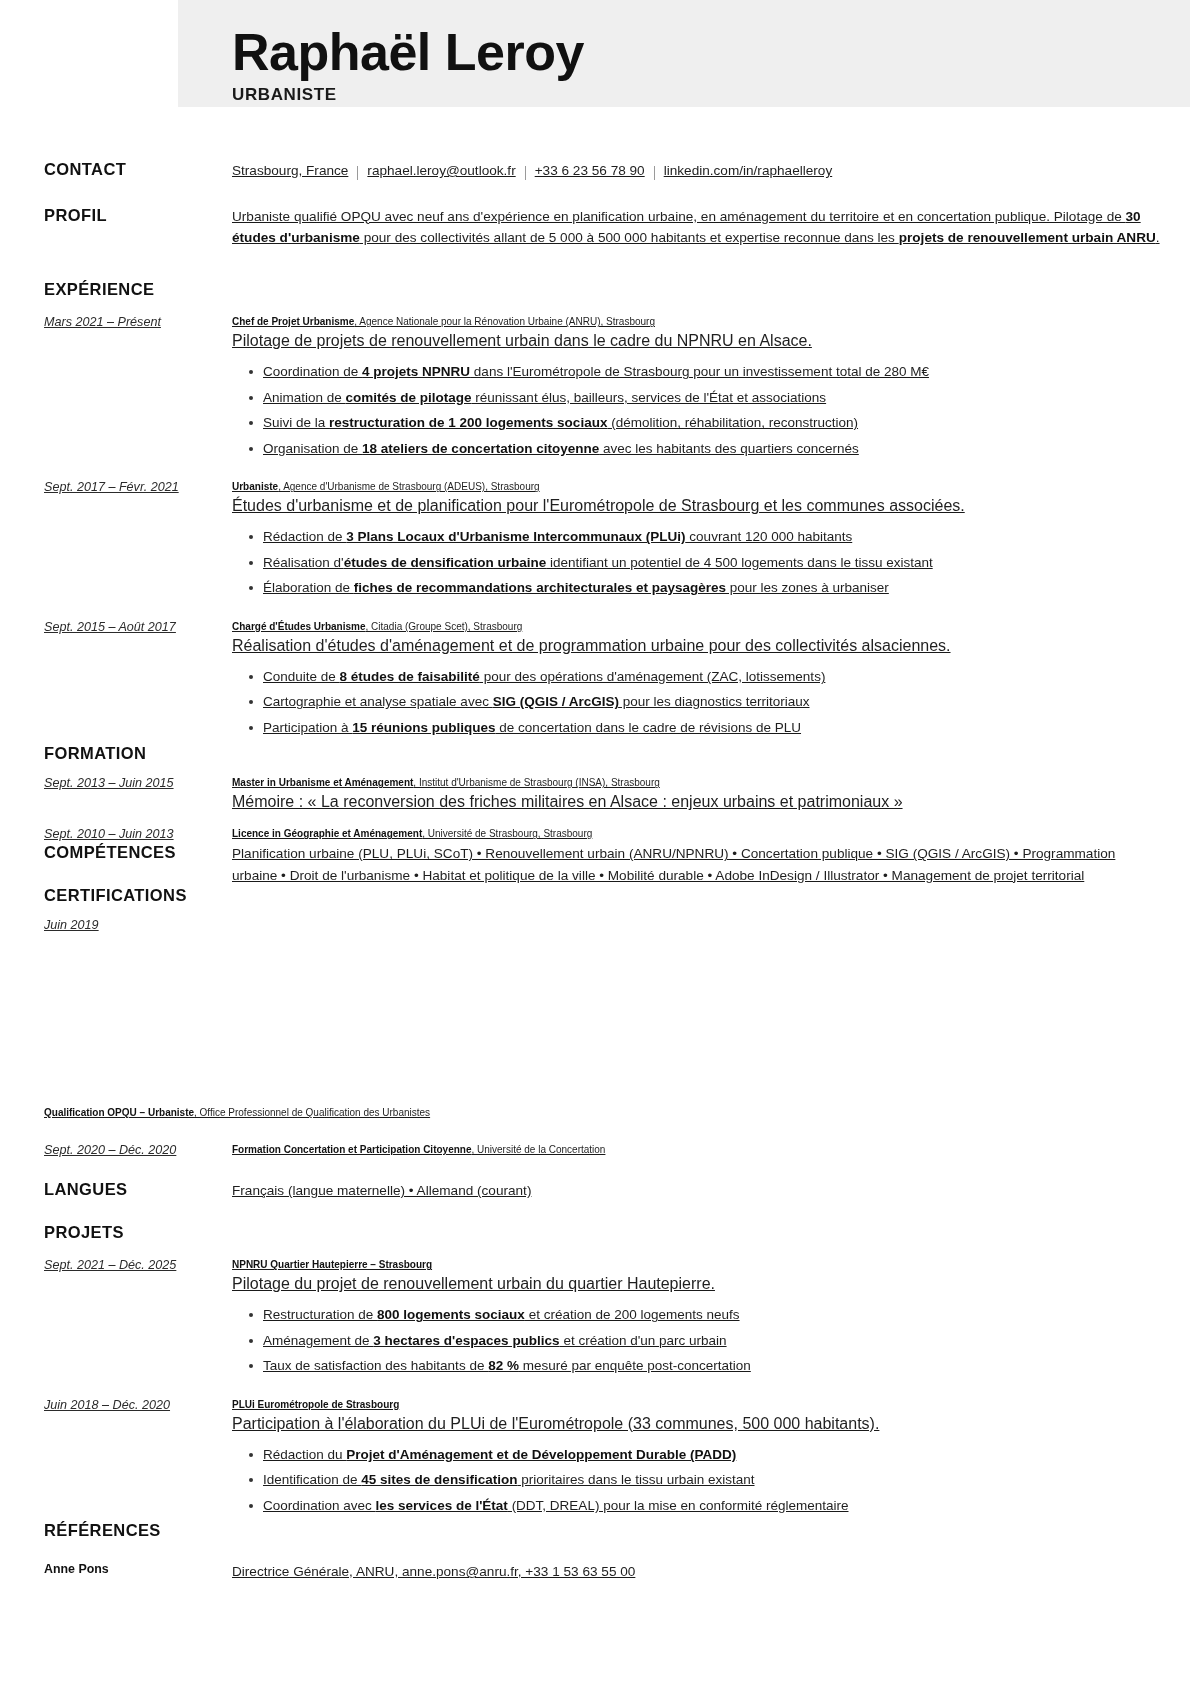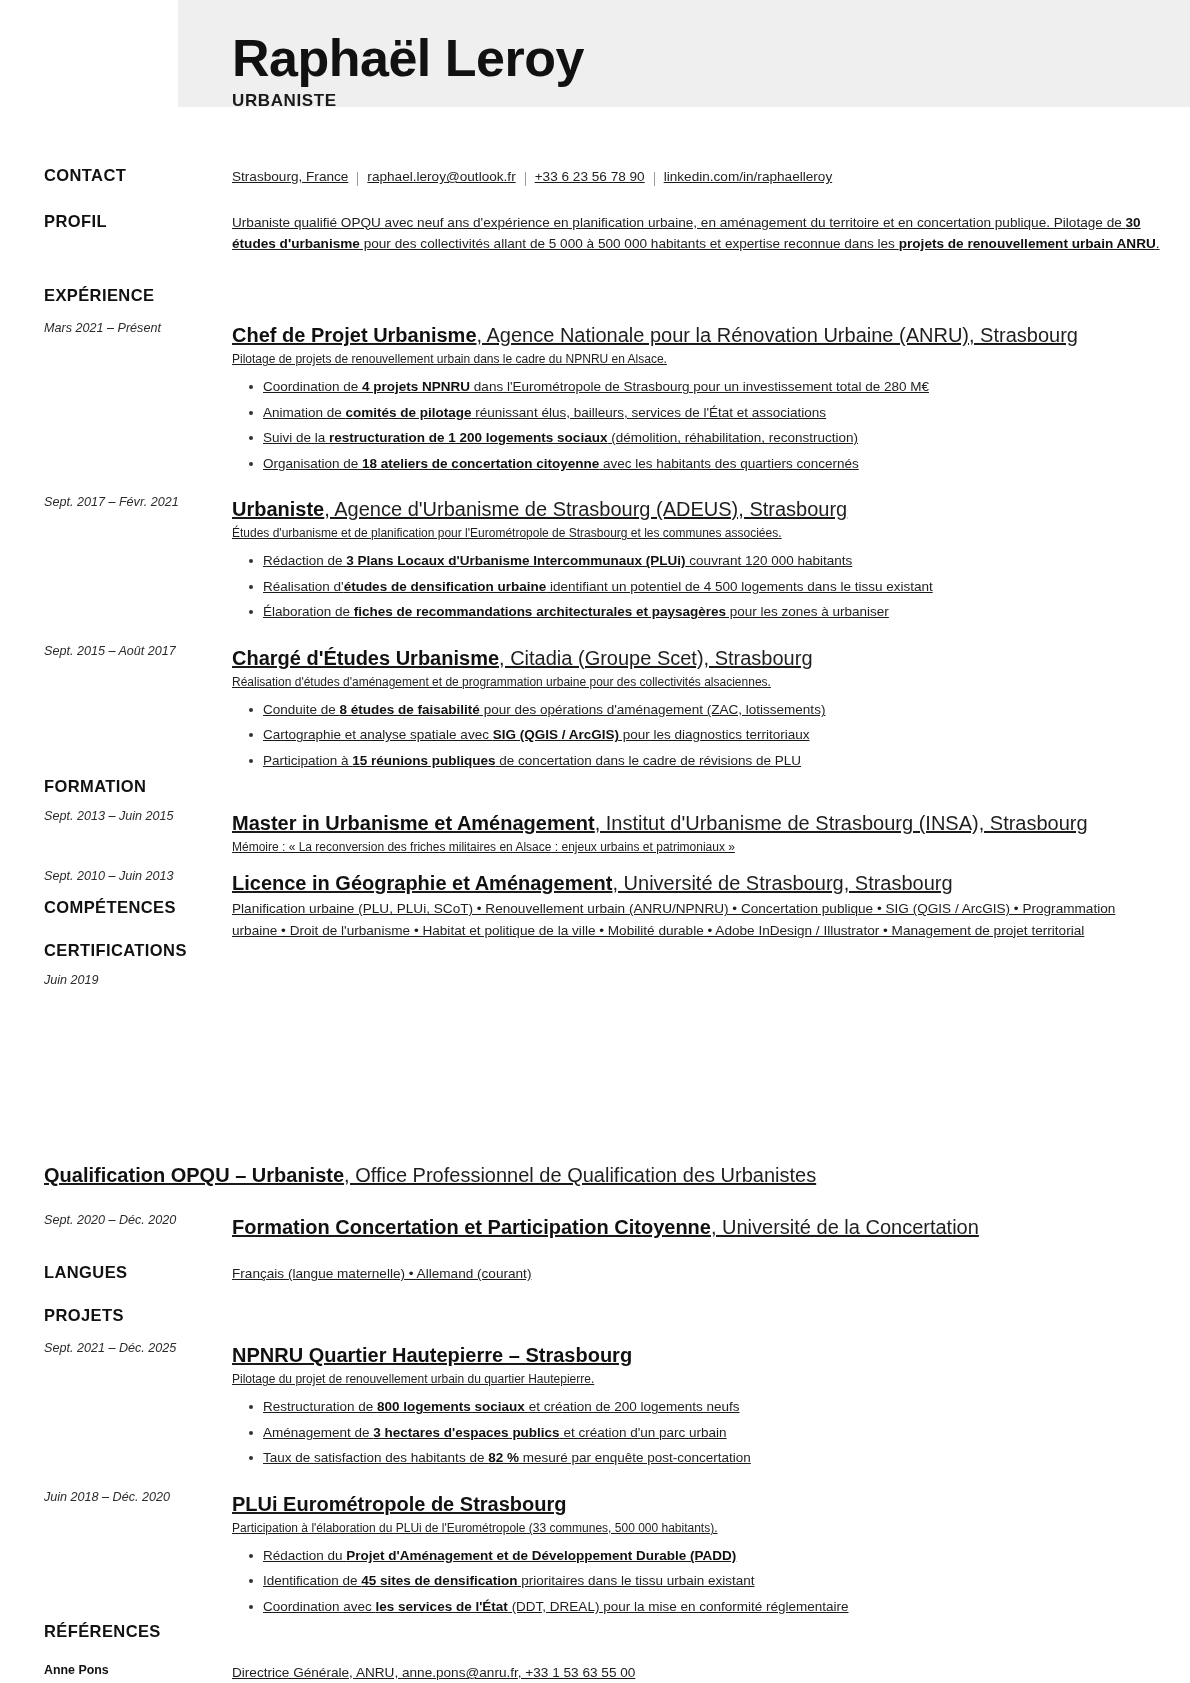--- a/index.html
+++ b/index.html
@@ -22,21 +22,21 @@
     top: 0;
     left: 178px;
     right: 0;
     height: 107px;
     background: #efefef;
     z-index: 0;
   }
   .header-wrap {
     position: relative;
     z-index: 1;
-    padding: 30px 0 0 232px;
+    padding: 24px 0 0 232px;
   }
   .name {
     font-family: "Liberation Sans", sans-serif;
     font-size: 52px;
     font-weight: 700;
     letter-spacing: -0.5px;
     line-height: 1.08;
     margin: 0;
     color: #111111;
   }
@@ -72,43 +72,44 @@
     letter-spacing: 0.4px;
     color: #111111;
     line-height: 1.2;
   }
   .date-label {
     font-size: 12.6px;
     font-style: italic;
     color: #2b2b2b;
     line-height: 1.35;
     white-space: nowrap;
+    text-decoration: underline;
   }
   .ref-name {
     font-size: 12.4px;
     font-weight: 700;
     color: #111111;
     line-height: 1.35;
   }
 
   .body-text {
     font-size: 13.6px;
     line-height: 1.58;
     color: #1f1f1f;
   }
   .body-text b, .body-text strong { font-weight: 700; color:#111; }
 
   .entry-title {
-    font-size: 20px;
+    font-size: 10px;
     line-height: 1.5;
     color: #1f1f1f;
   }
   .entry-title b { font-weight: 700; color: #111; }
   .entry-sub {
-    font-size: 12px;
+    font-size: 16px;
     line-height: 1.5;
     color: #1f1f1f;
   }
 
   ul.bullets {
     margin: 9px 0 0 0;
     padding-left: 31px;
     list-style: none;
   }
   ul.bullets li {

